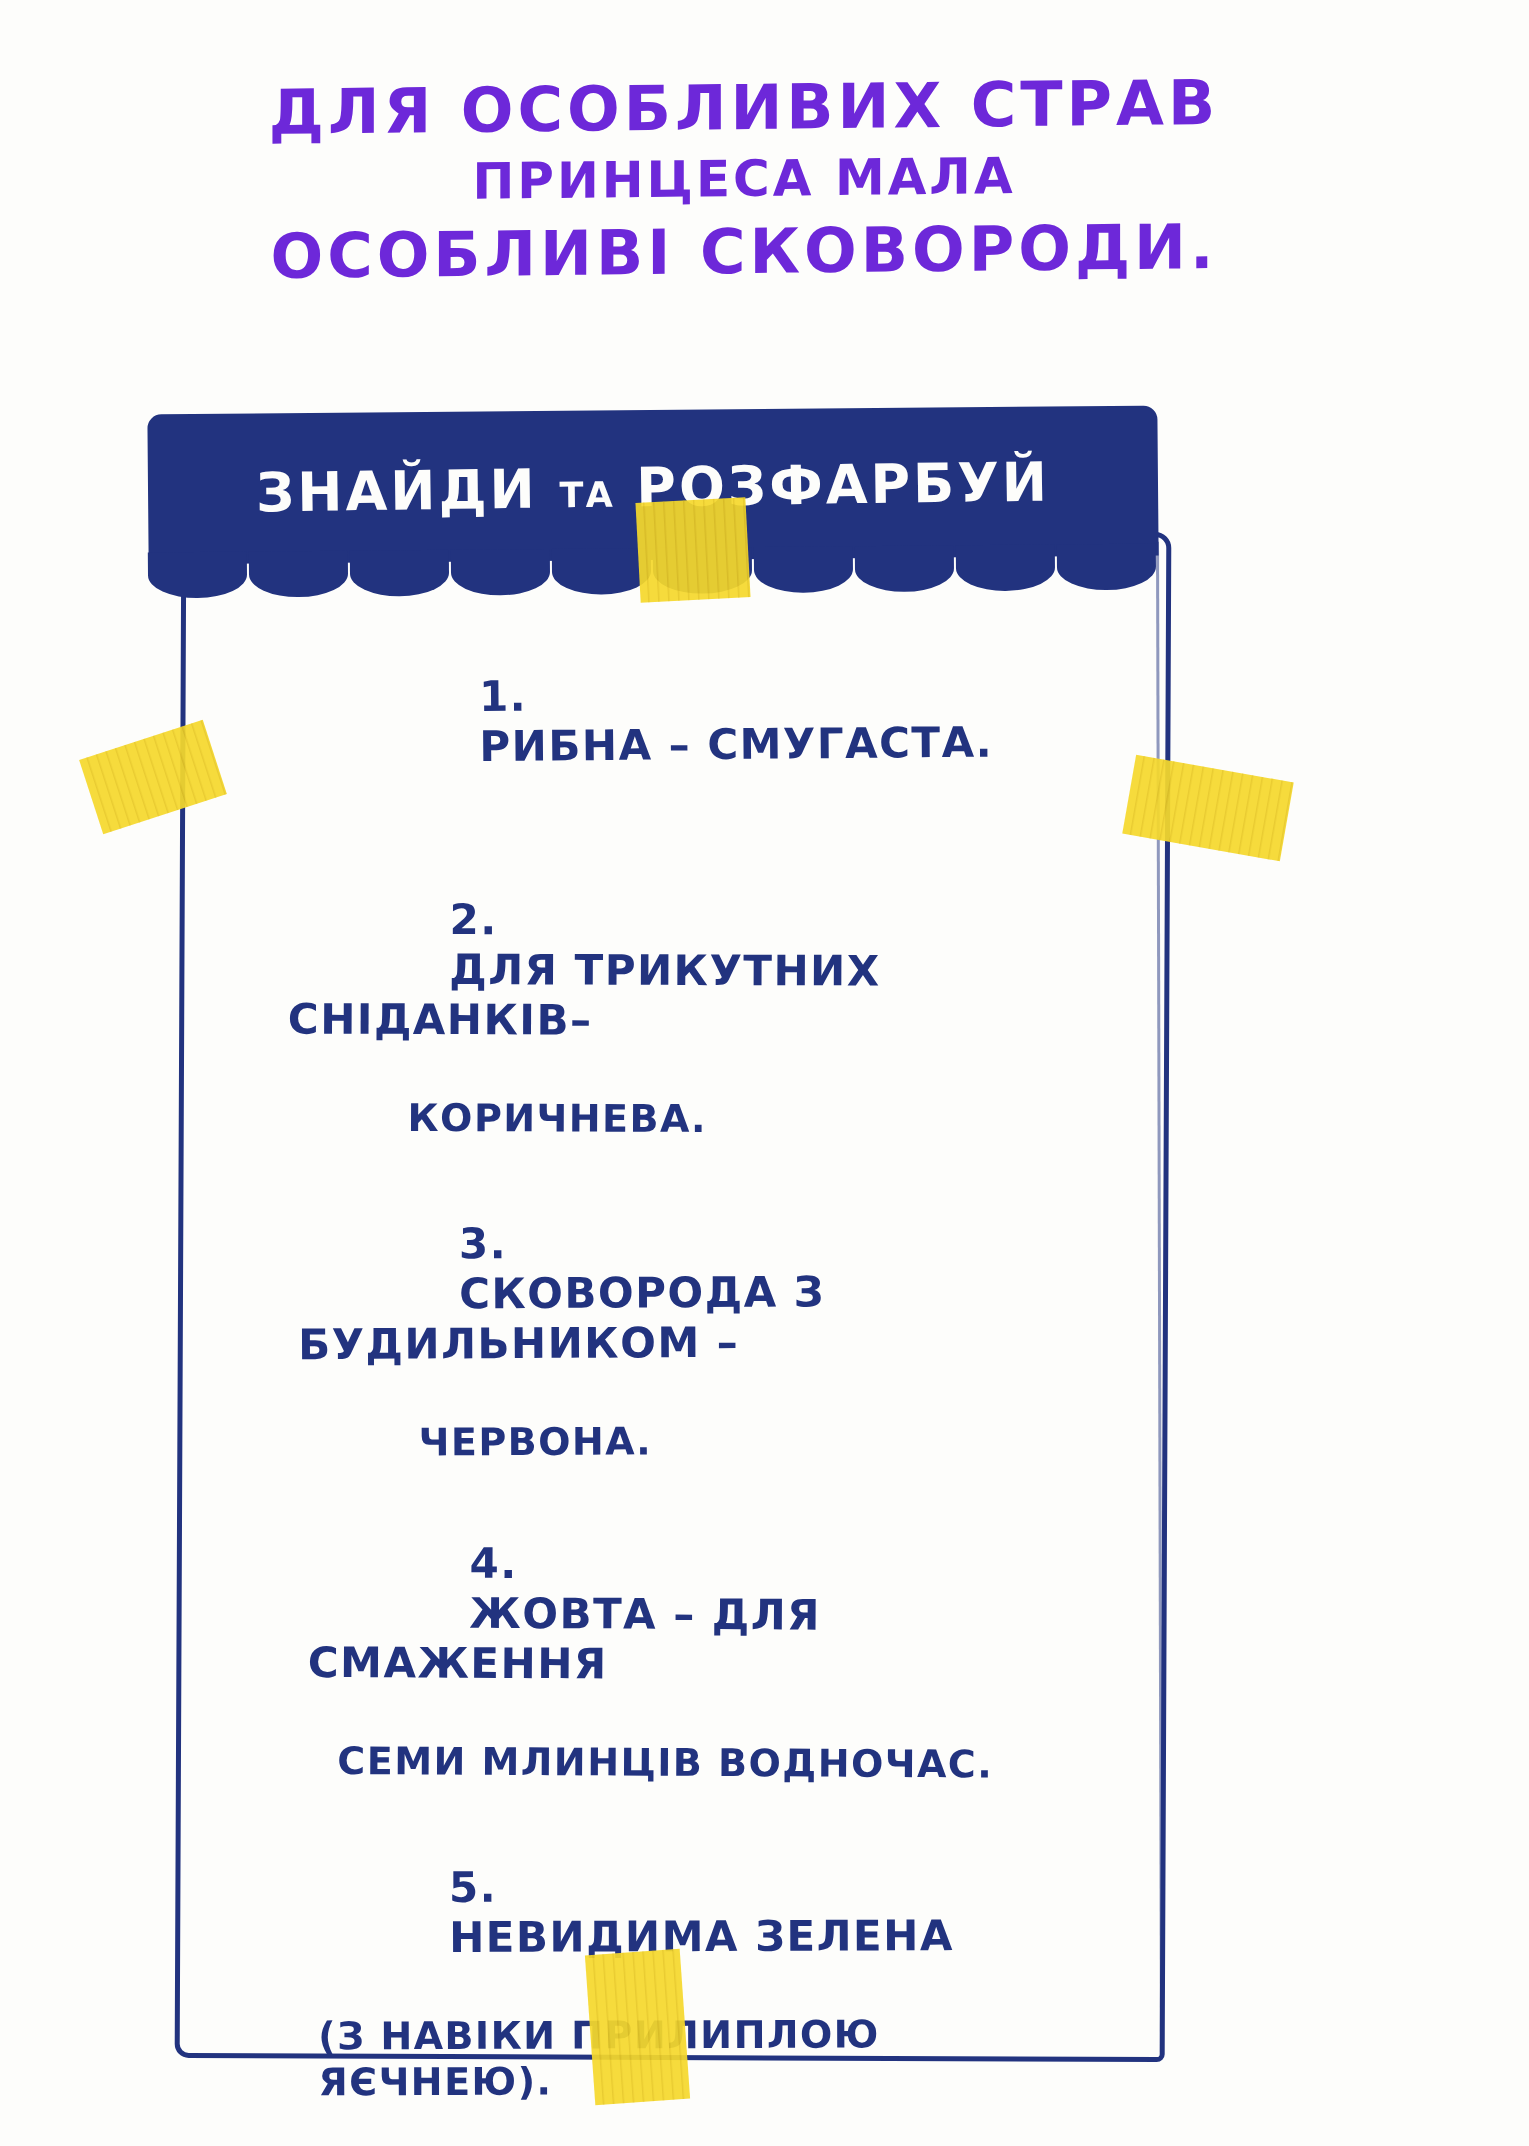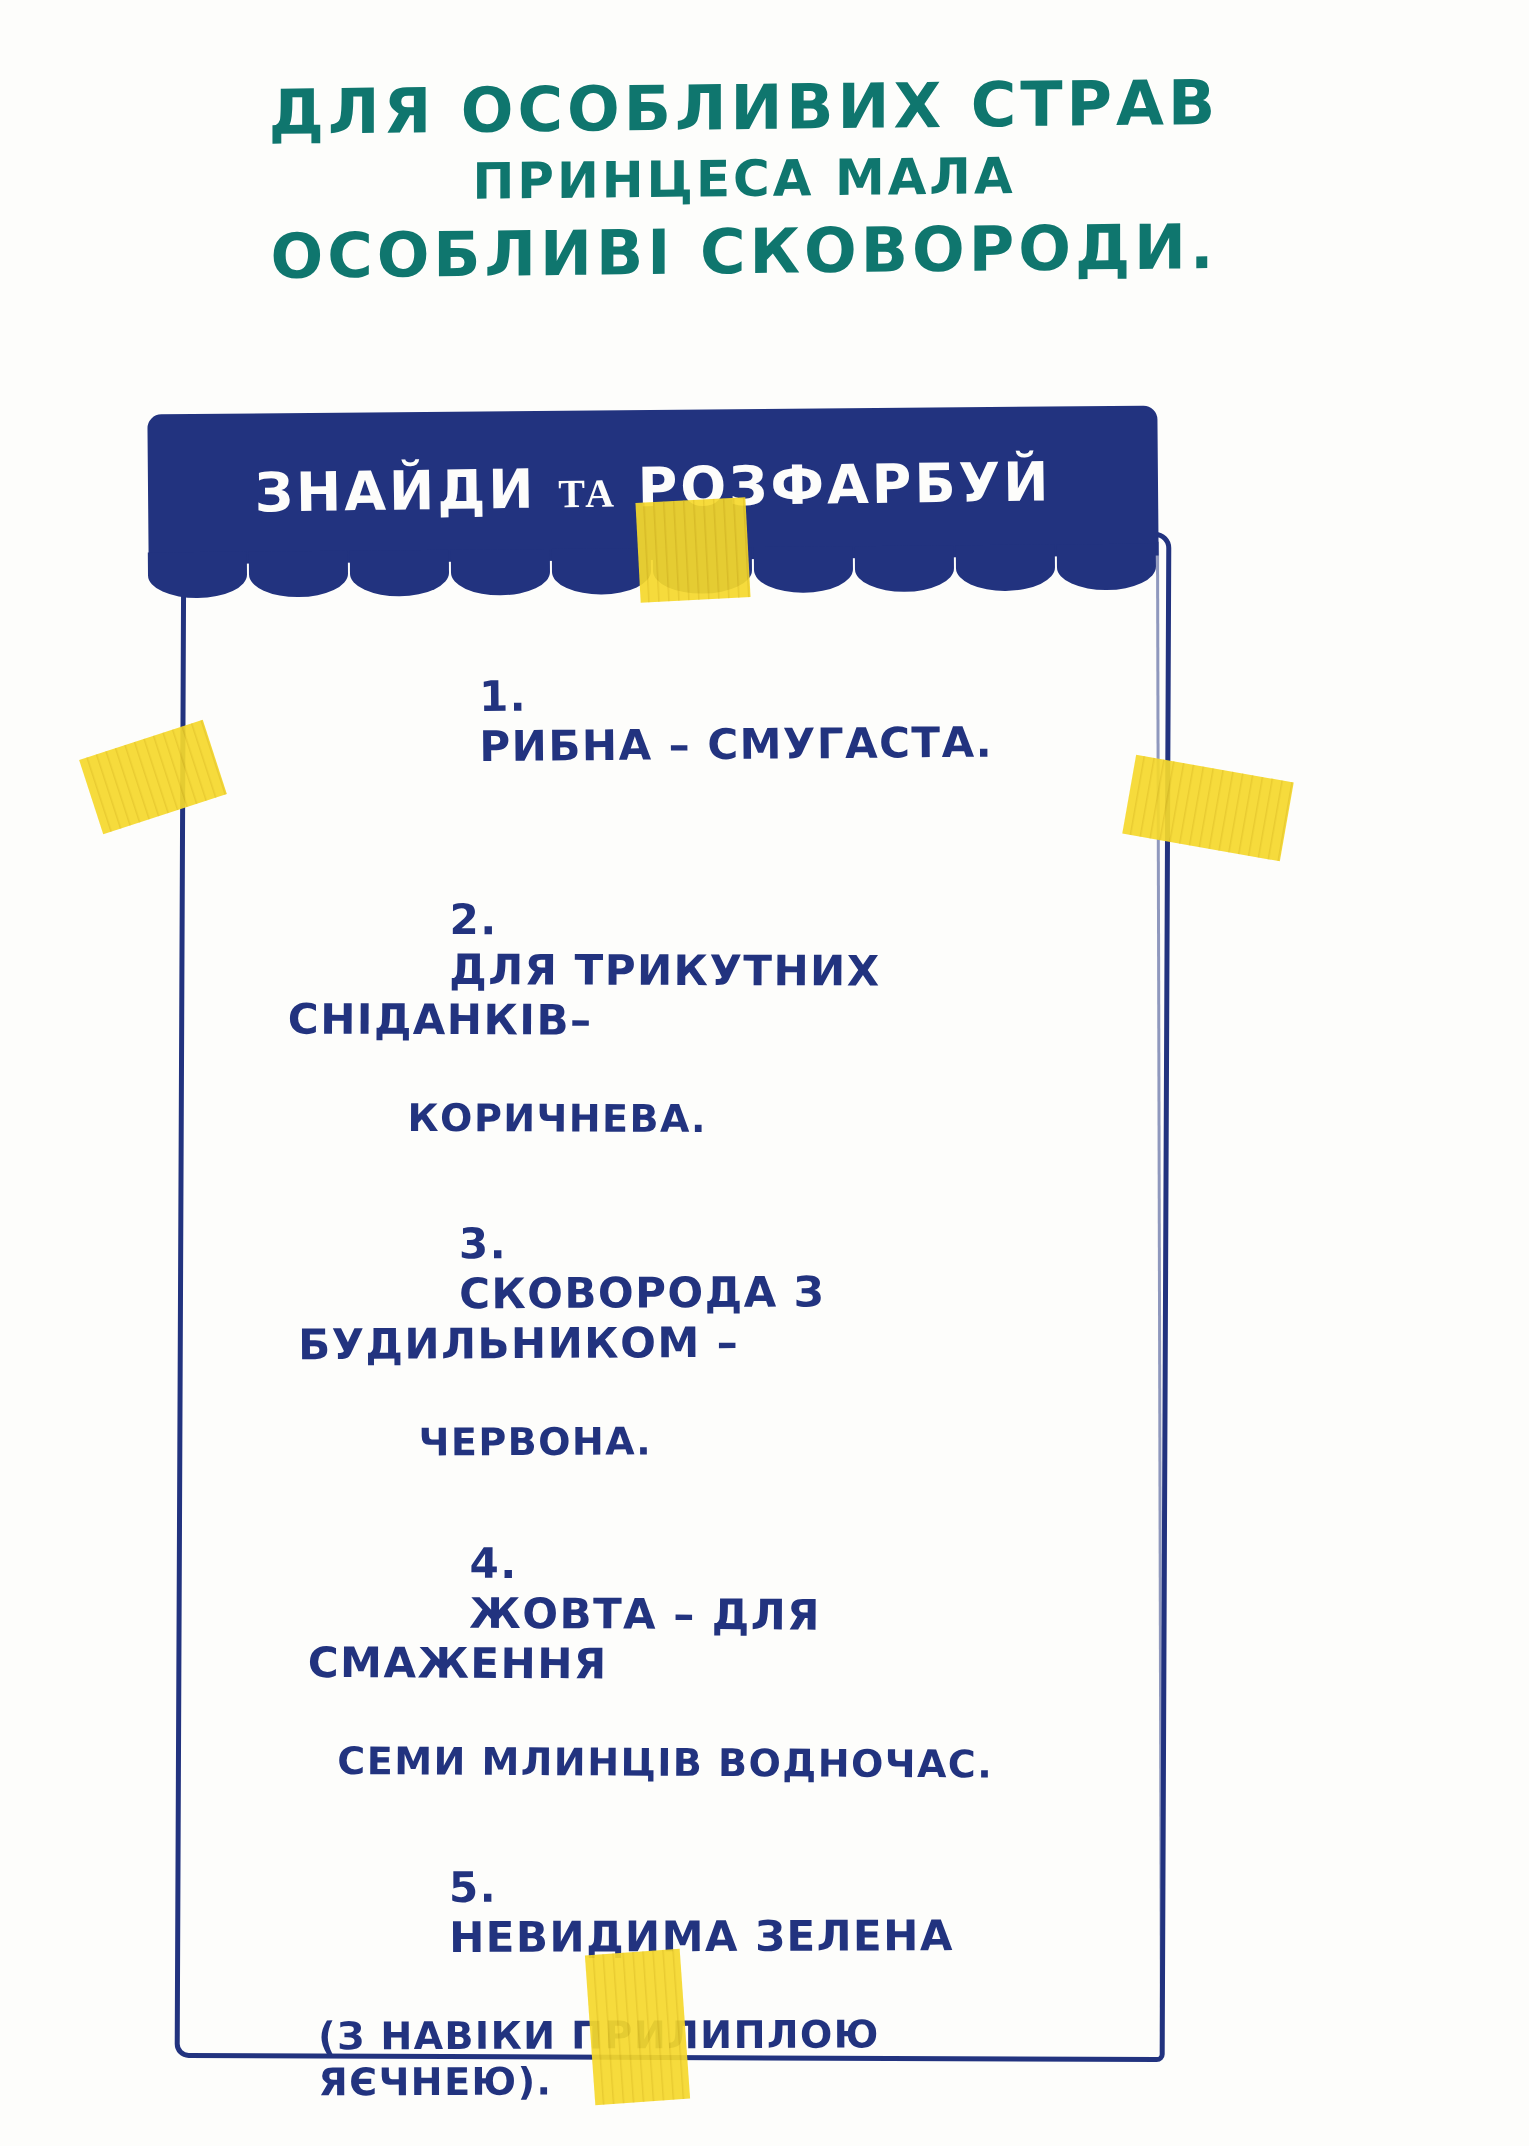--- a/index.html
+++ b/index.html
@@ -20,21 +20,21 @@
     background: #fdfdfb;
   }
 
   
   .heading {
     position: absolute;
     top: 70px;
     left: 0;
     width: 1488px;
     text-align: center;
-    color: #0f766e;
+    color: #6d28d9;
   }
   .heading .line {
     display: block;
     font-family: "DejaVu Sans", sans-serif;
     font-weight: bold;
     letter-spacing: 2px;
     text-transform: uppercase;
     transform: skewY(-0.6deg);
   }
   .heading .line1 {
@@ -123,23 +123,22 @@
     text-align: center;
     color: #fdfdfb;
     font-weight: bold;
     font-size: 54px;
     letter-spacing: 3px;
     text-transform: uppercase;
     transform: rotate(-0.8deg);
     white-space: nowrap;
   }
   .banner-title .small {
-    font-size: 40px;
+    font-size: 35px;
     letter-spacing: 2px;
-    font-family: Liberation Serif, serif;
   }
 
   
   .list {
     position: absolute;
     left: 60px;
     top: 90px;
     width: 880px;
     color: #22337f;
   }

